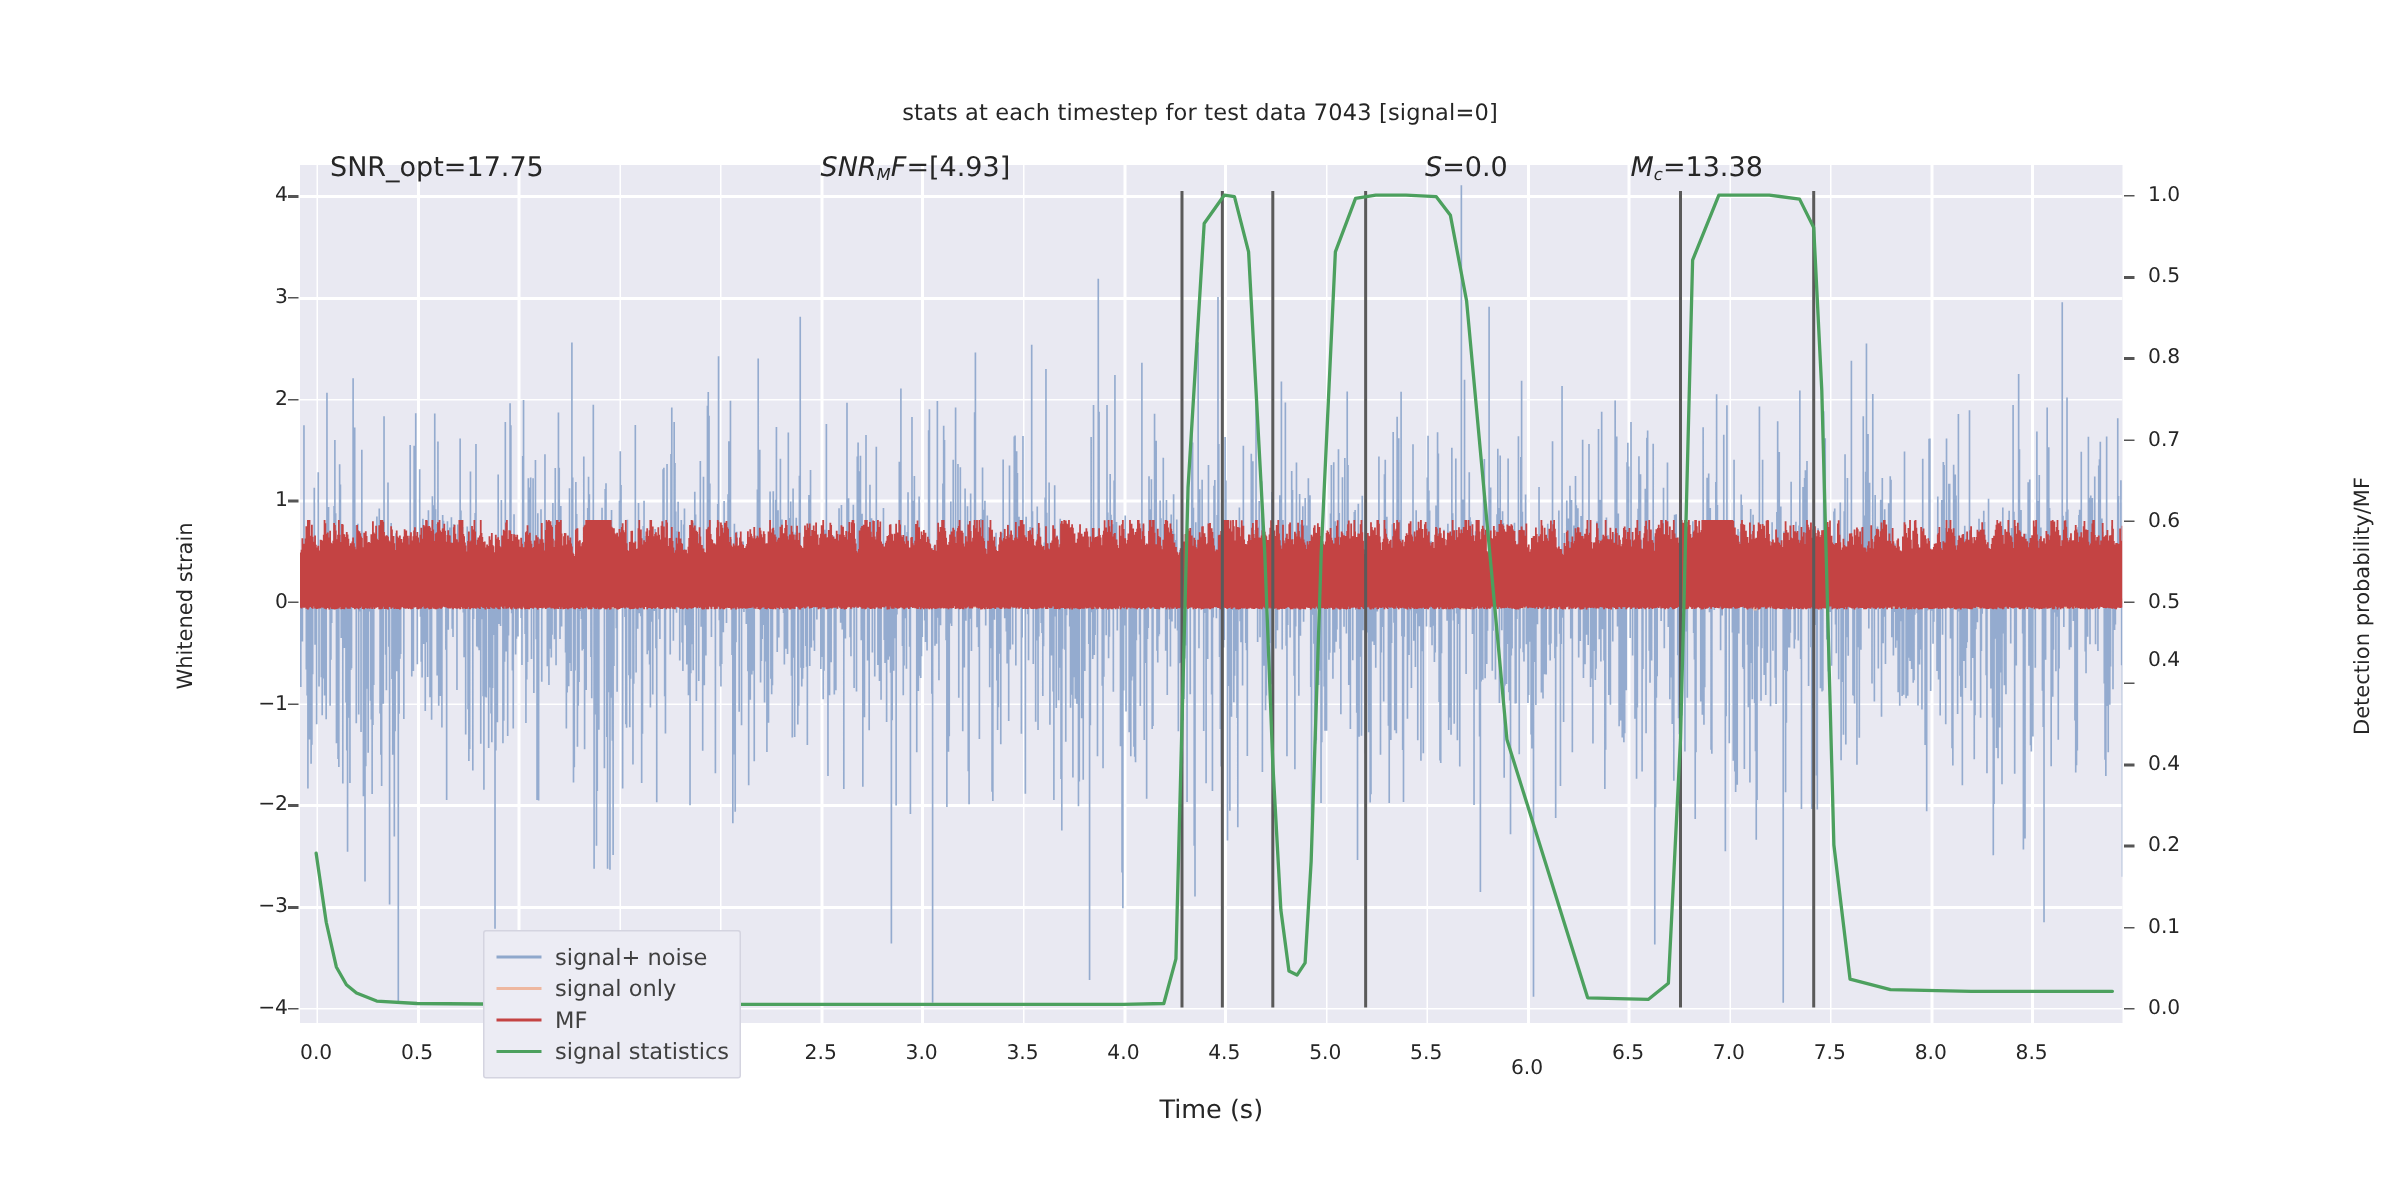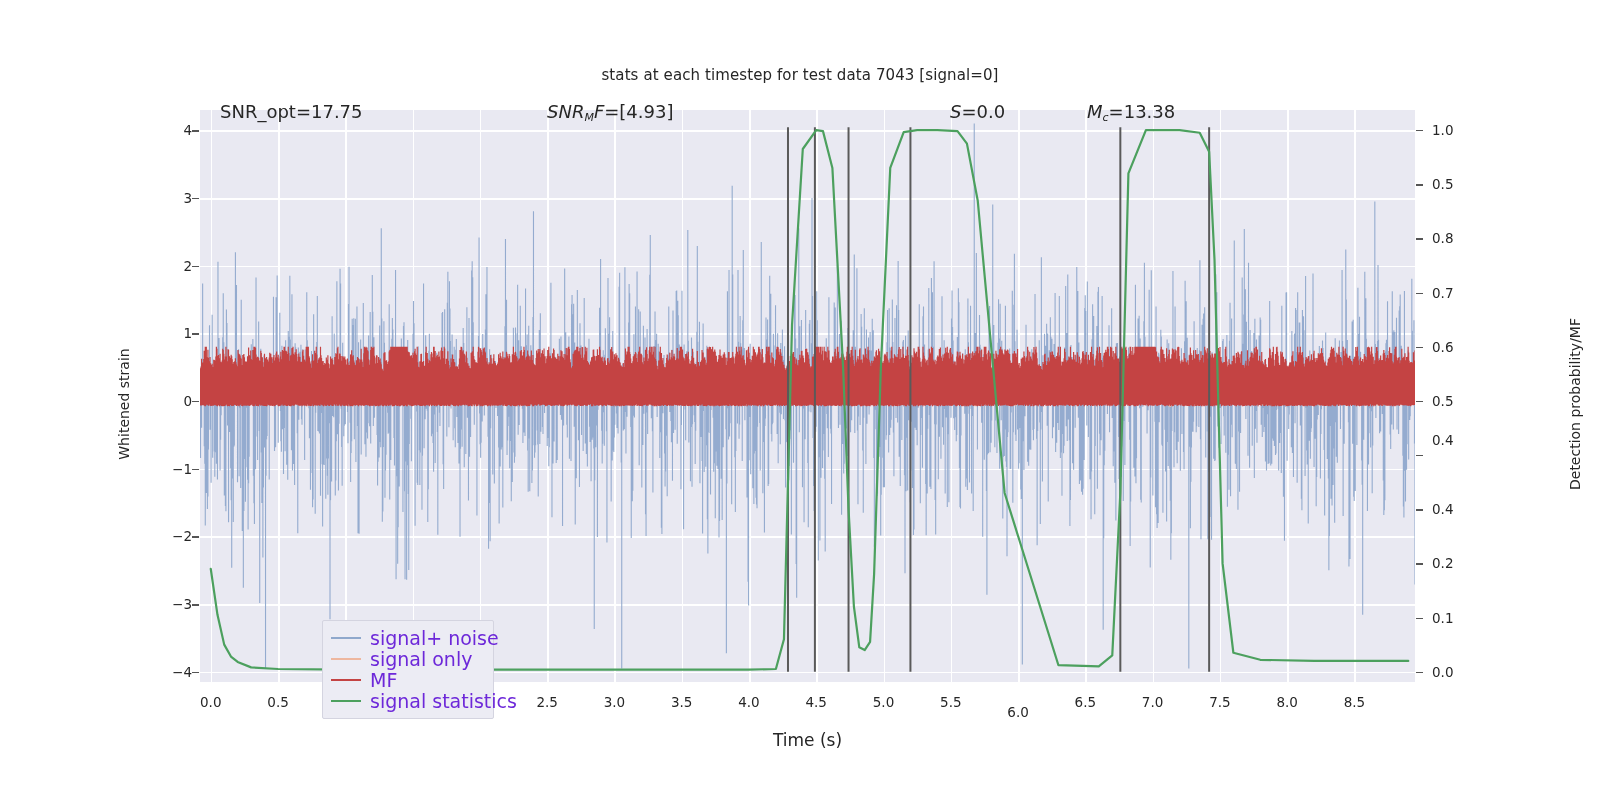--- a/index.html
+++ b/index.html
@@ -74,21 +74,21 @@
     width:172px;
     background:#ececf4;
     border:1px solid #d4d4e0;
     border-radius:2px;
     padding:6px 8px 7px 8px;
     box-sizing:border-box;
     z-index:5;
   }
   .legend-row{display:flex;align-items:center;height:21px;}
   .legend-swatch{width:30px;height:0;border-top-width:2.2px;border-top-style:solid;margin-right:9px;flex:none;}
-  .legend-text{font-size:19px;color:#6d28d9;white-space:nowrap;text-align:right;}
+  .legend-text{font-size:15px;color:#404040;white-space:nowrap;text-align:right;}
 </style>
 </head>
 <body>
 
 <div id="figure">
 
   <div id="chart-title">stats at each timestep for test data 7043 [signal=0]</div>
 
   <div id="plot-area">
     <div id="grid-layer">

